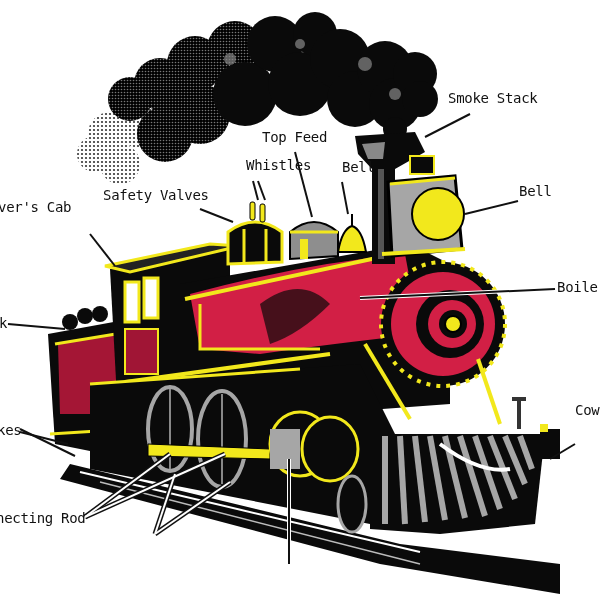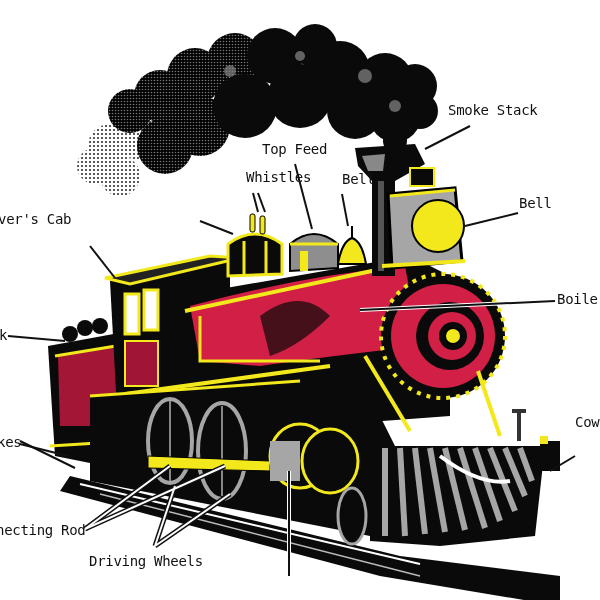--- a/index.html
+++ b/index.html
@@ -1,17 +1,17 @@
 <!DOCTYPE html>
 <html><head>
 <meta charset="utf-8">
 <style>
   html, body { margin: 0; padding: 0; background: #ffffff; }
   body { width: 600px; height: 600px; overflow: hidden; position: relative; }
-  #stage { position: absolute; left: 0; top: 16px; width: 600px; height: 576px; }
+  #stage { position: absolute; left: 0; top: 4px; width: 600px; height: 576px; }
   svg.art { position: absolute; left: 0; top: 0; }
   .label {
     position: absolute;
     font-family: "DejaVu Sans Mono", "Liberation Mono", monospace;
     font-size: 14px;
     color: #111;
     white-space: nowrap;
     letter-spacing: -0.3px;
   }
 </style>
@@ -212,21 +212,21 @@
       <line x1="155" y1="530" x2="230" y2="478"></line>
     </g>
     <line x1="289" y1="455" x2="289" y2="560" stroke="#fff" stroke-width="4"></line>
     <line x1="289" y1="455" x2="289" y2="560" stroke="#111" stroke-width="2"></line>
   </svg>
 
   <span class="label" style="left:448px; top:86px;">Smoke Stack</span>
   <span class="label" style="left:262px; top:125px;">Top Feed</span>
   <span class="label" style="left:206px; top:153px;margin-left:40px;">Whistles</span>
   <span class="label" style="left:330px; top:155px;margin-left:12px;">Bell</span>
+  <span class="label" style="left:103px; top:183px;">Safety Valves</span>
   <span class="label" style="left:-2px;  top:195px;">ver's Cab</span>
   <span class="label" style="left:519px; top:179px;">Bell</span>
   <span class="label" style="left:557px; top:275px;">Boiler</span>
   <span class="label" style="left:-1px;  top:311px;">k</span>
   <span class="label" style="left:-3px;  top:418px;">kes</span>
   <span class="label" style="left:575px; top:398px;">Cow</span>
   <span class="label" style="left:-4px;  top:506px;">necting Rod</span>
-  <span class="label" style="left:89px;  top:537px;">Driving Wheels</span>
 </div>
 
 </body></html>

